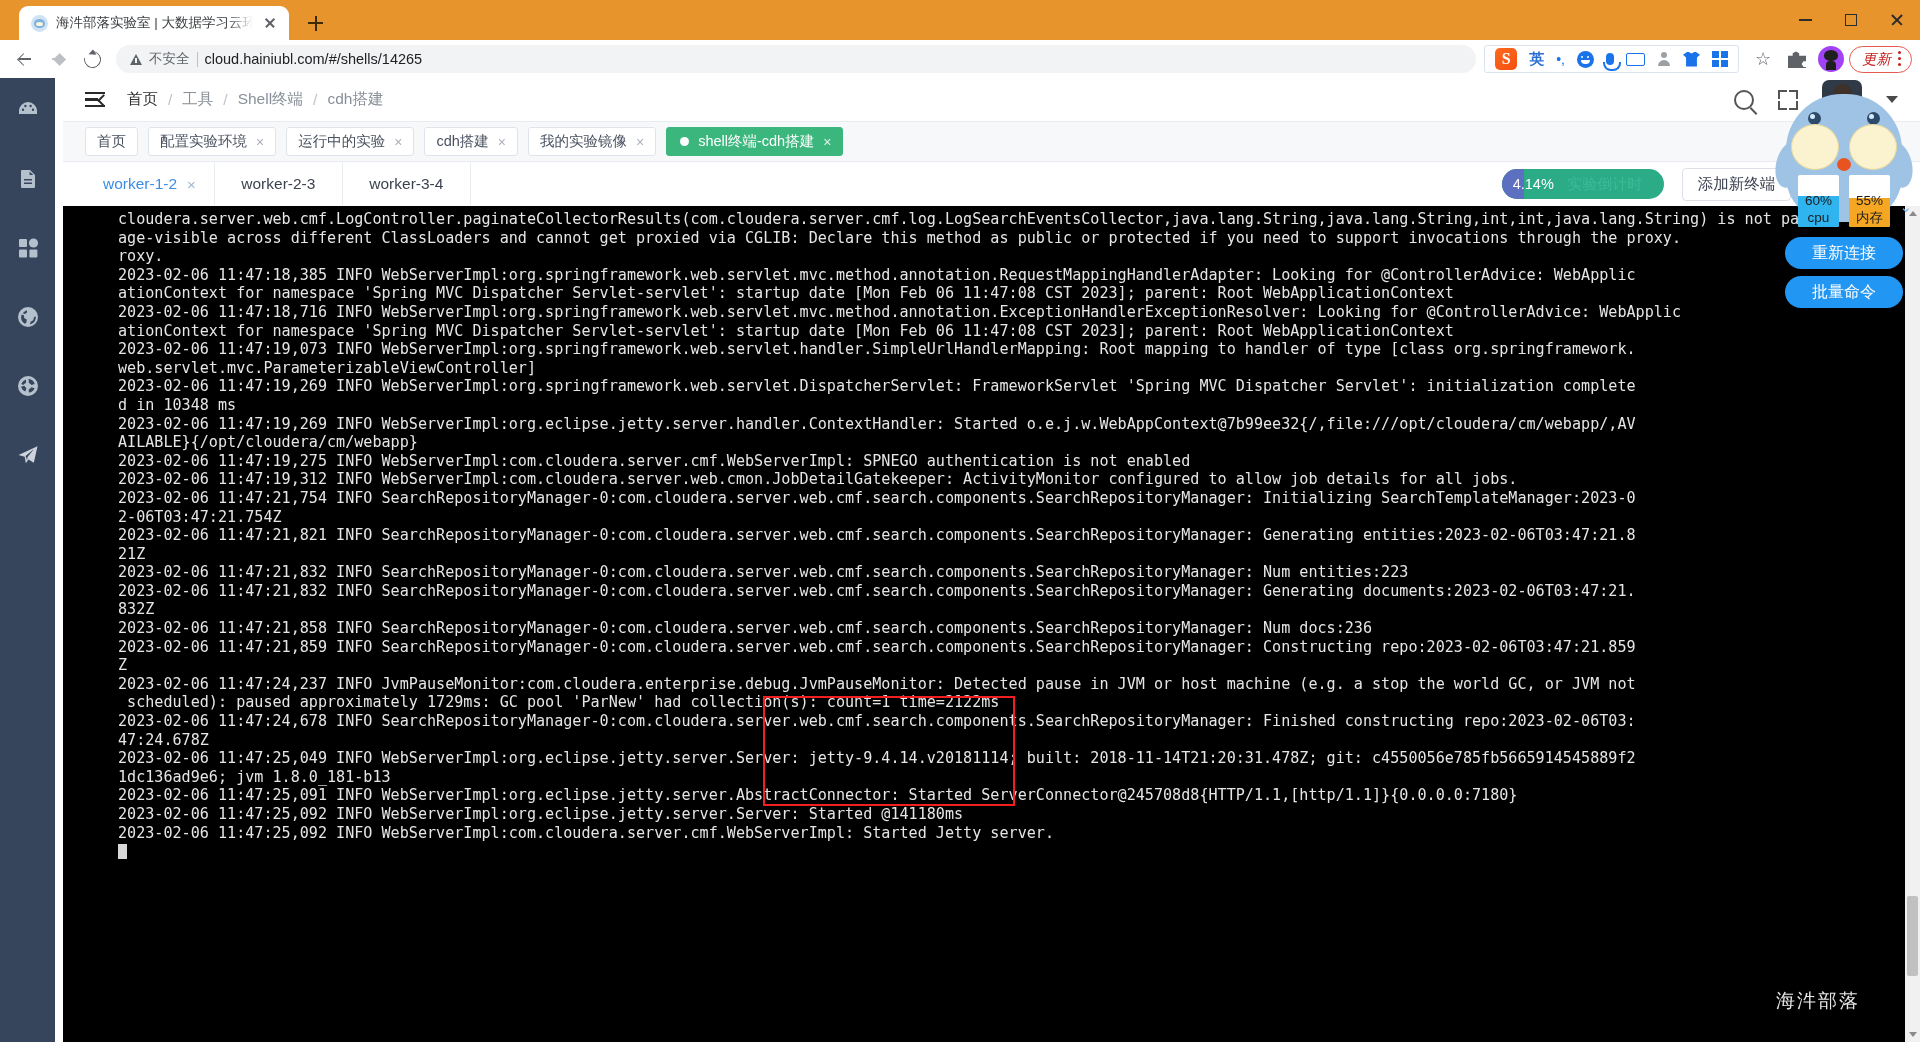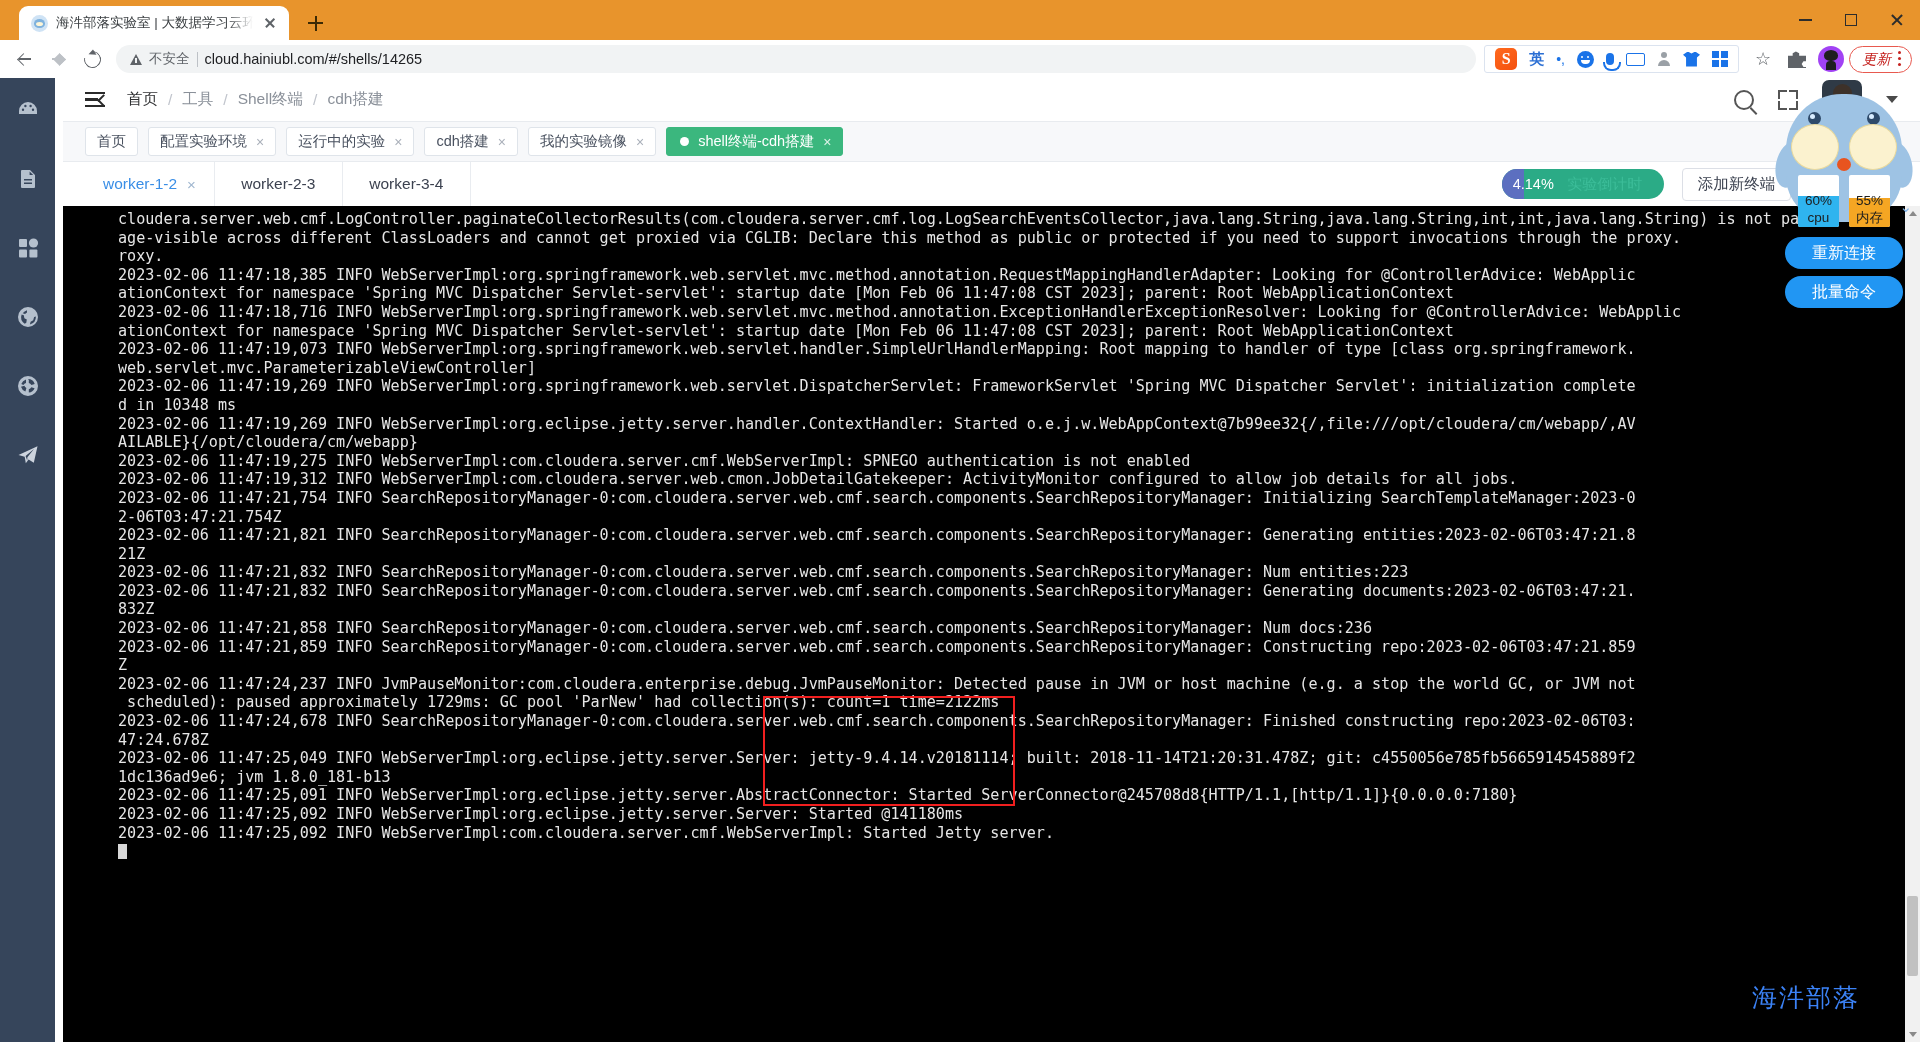--- a/index.html
+++ b/index.html
@@ -216,22 +216,22 @@
     font-size:15.1px; line-height:18.6px; color:#e6e6e6;
     padding:4px 0 0 55px; white-space:pre; letter-spacing:0px;
   }
   .term .ln { height:18.6px; }
   .cursor { display:inline-block; width:9px; height:15px; background:#d8d8d8; vertical-align:-3px; }
 
   .redbox {
     position:absolute; border:2.4px solid #f11f1f; pointer-events:none;
   }
   .watermark {
-    position:absolute; right:60px; bottom:28px; color:#3b82f6;
-    font-size:25px; letter-spacing:2px;
+    position:absolute; right:60px; bottom:28px; color:#e5e5e5;
+    font-size:19px; letter-spacing:2px;
   }
 
   .tscroll { position:absolute; right:0; top:0; bottom:0; width:15px; background:#f1f1f1; }
   .tscroll .up,.tscroll .dn{ height:15px; display:flex;align-items:center;justify-content:center;}
   .tri-u{width:0;height:0;border-left:4px solid transparent;border-right:4px solid transparent;border-bottom:5px solid #8a8a8a;}
   .tri-d{width:0;height:0;border-left:4px solid transparent;border-right:4px solid transparent;border-top:5px solid #8a8a8a;}
   .tscroll .thumb{ position:absolute; right:2px; width:11px; background:#c1c1c1; border-radius:2px; }
 
   
   .mascot-panel { position:absolute; right:10px; top:80px; width:132px; z-index:40; }

